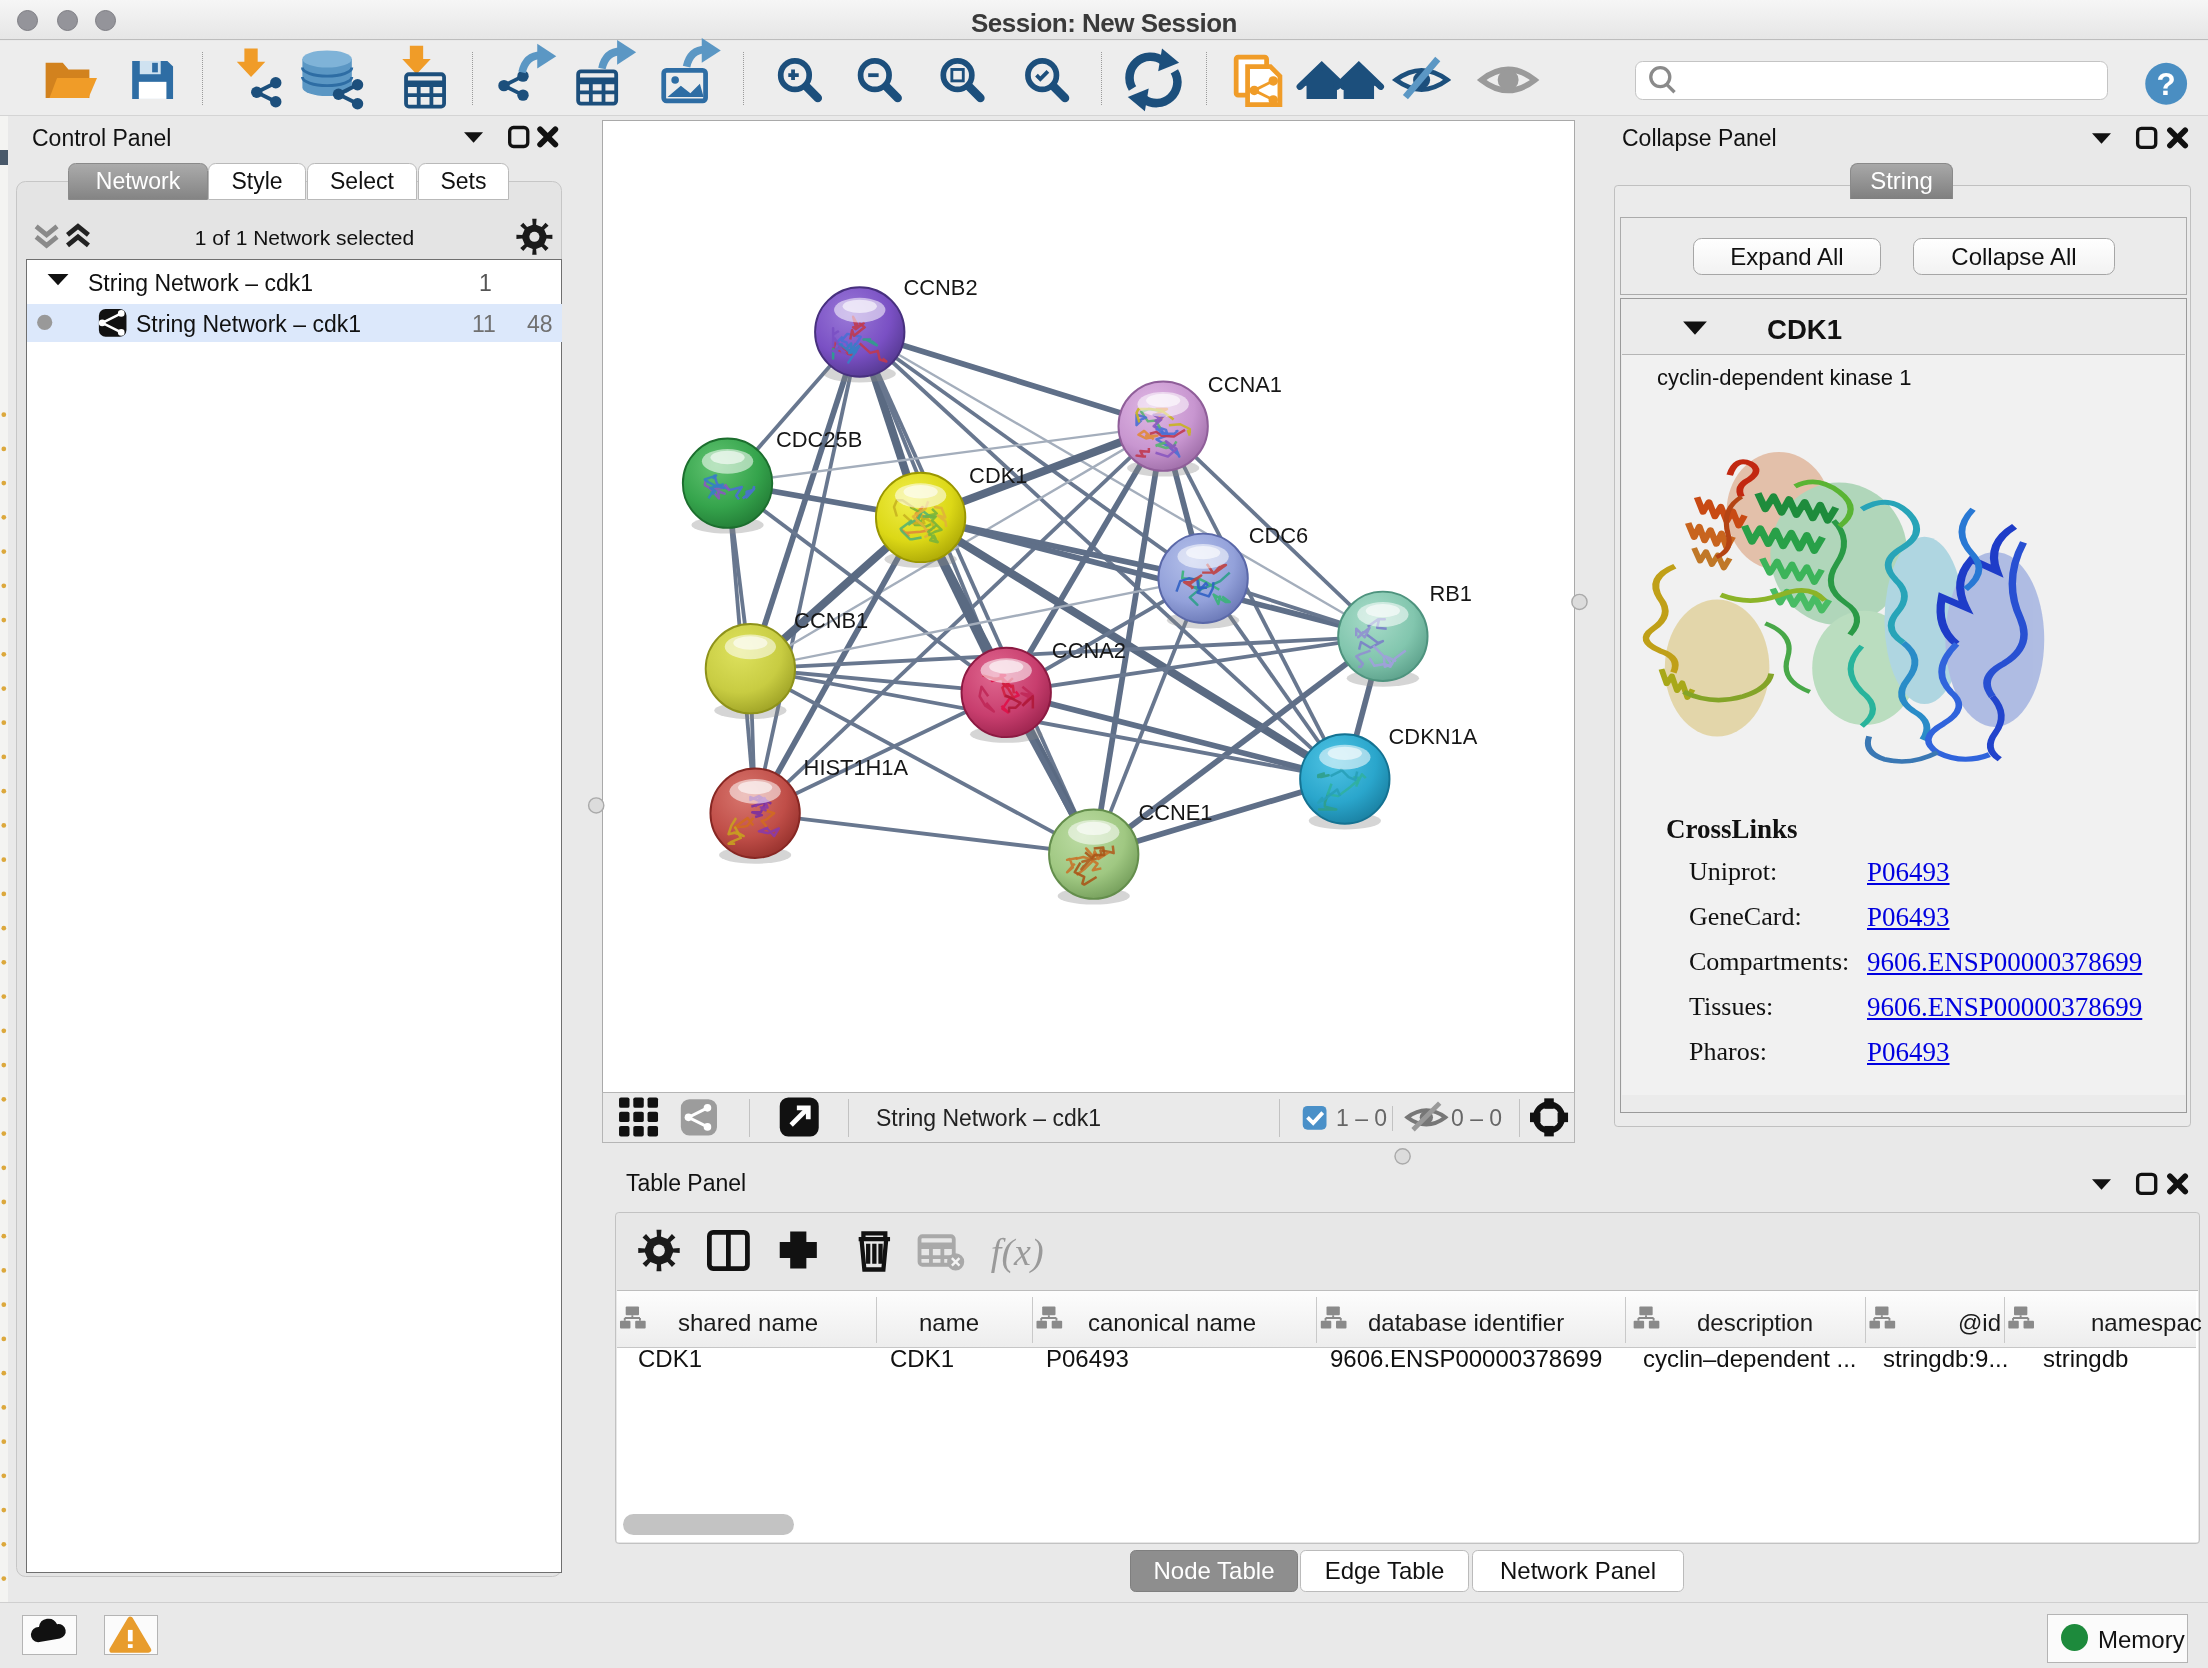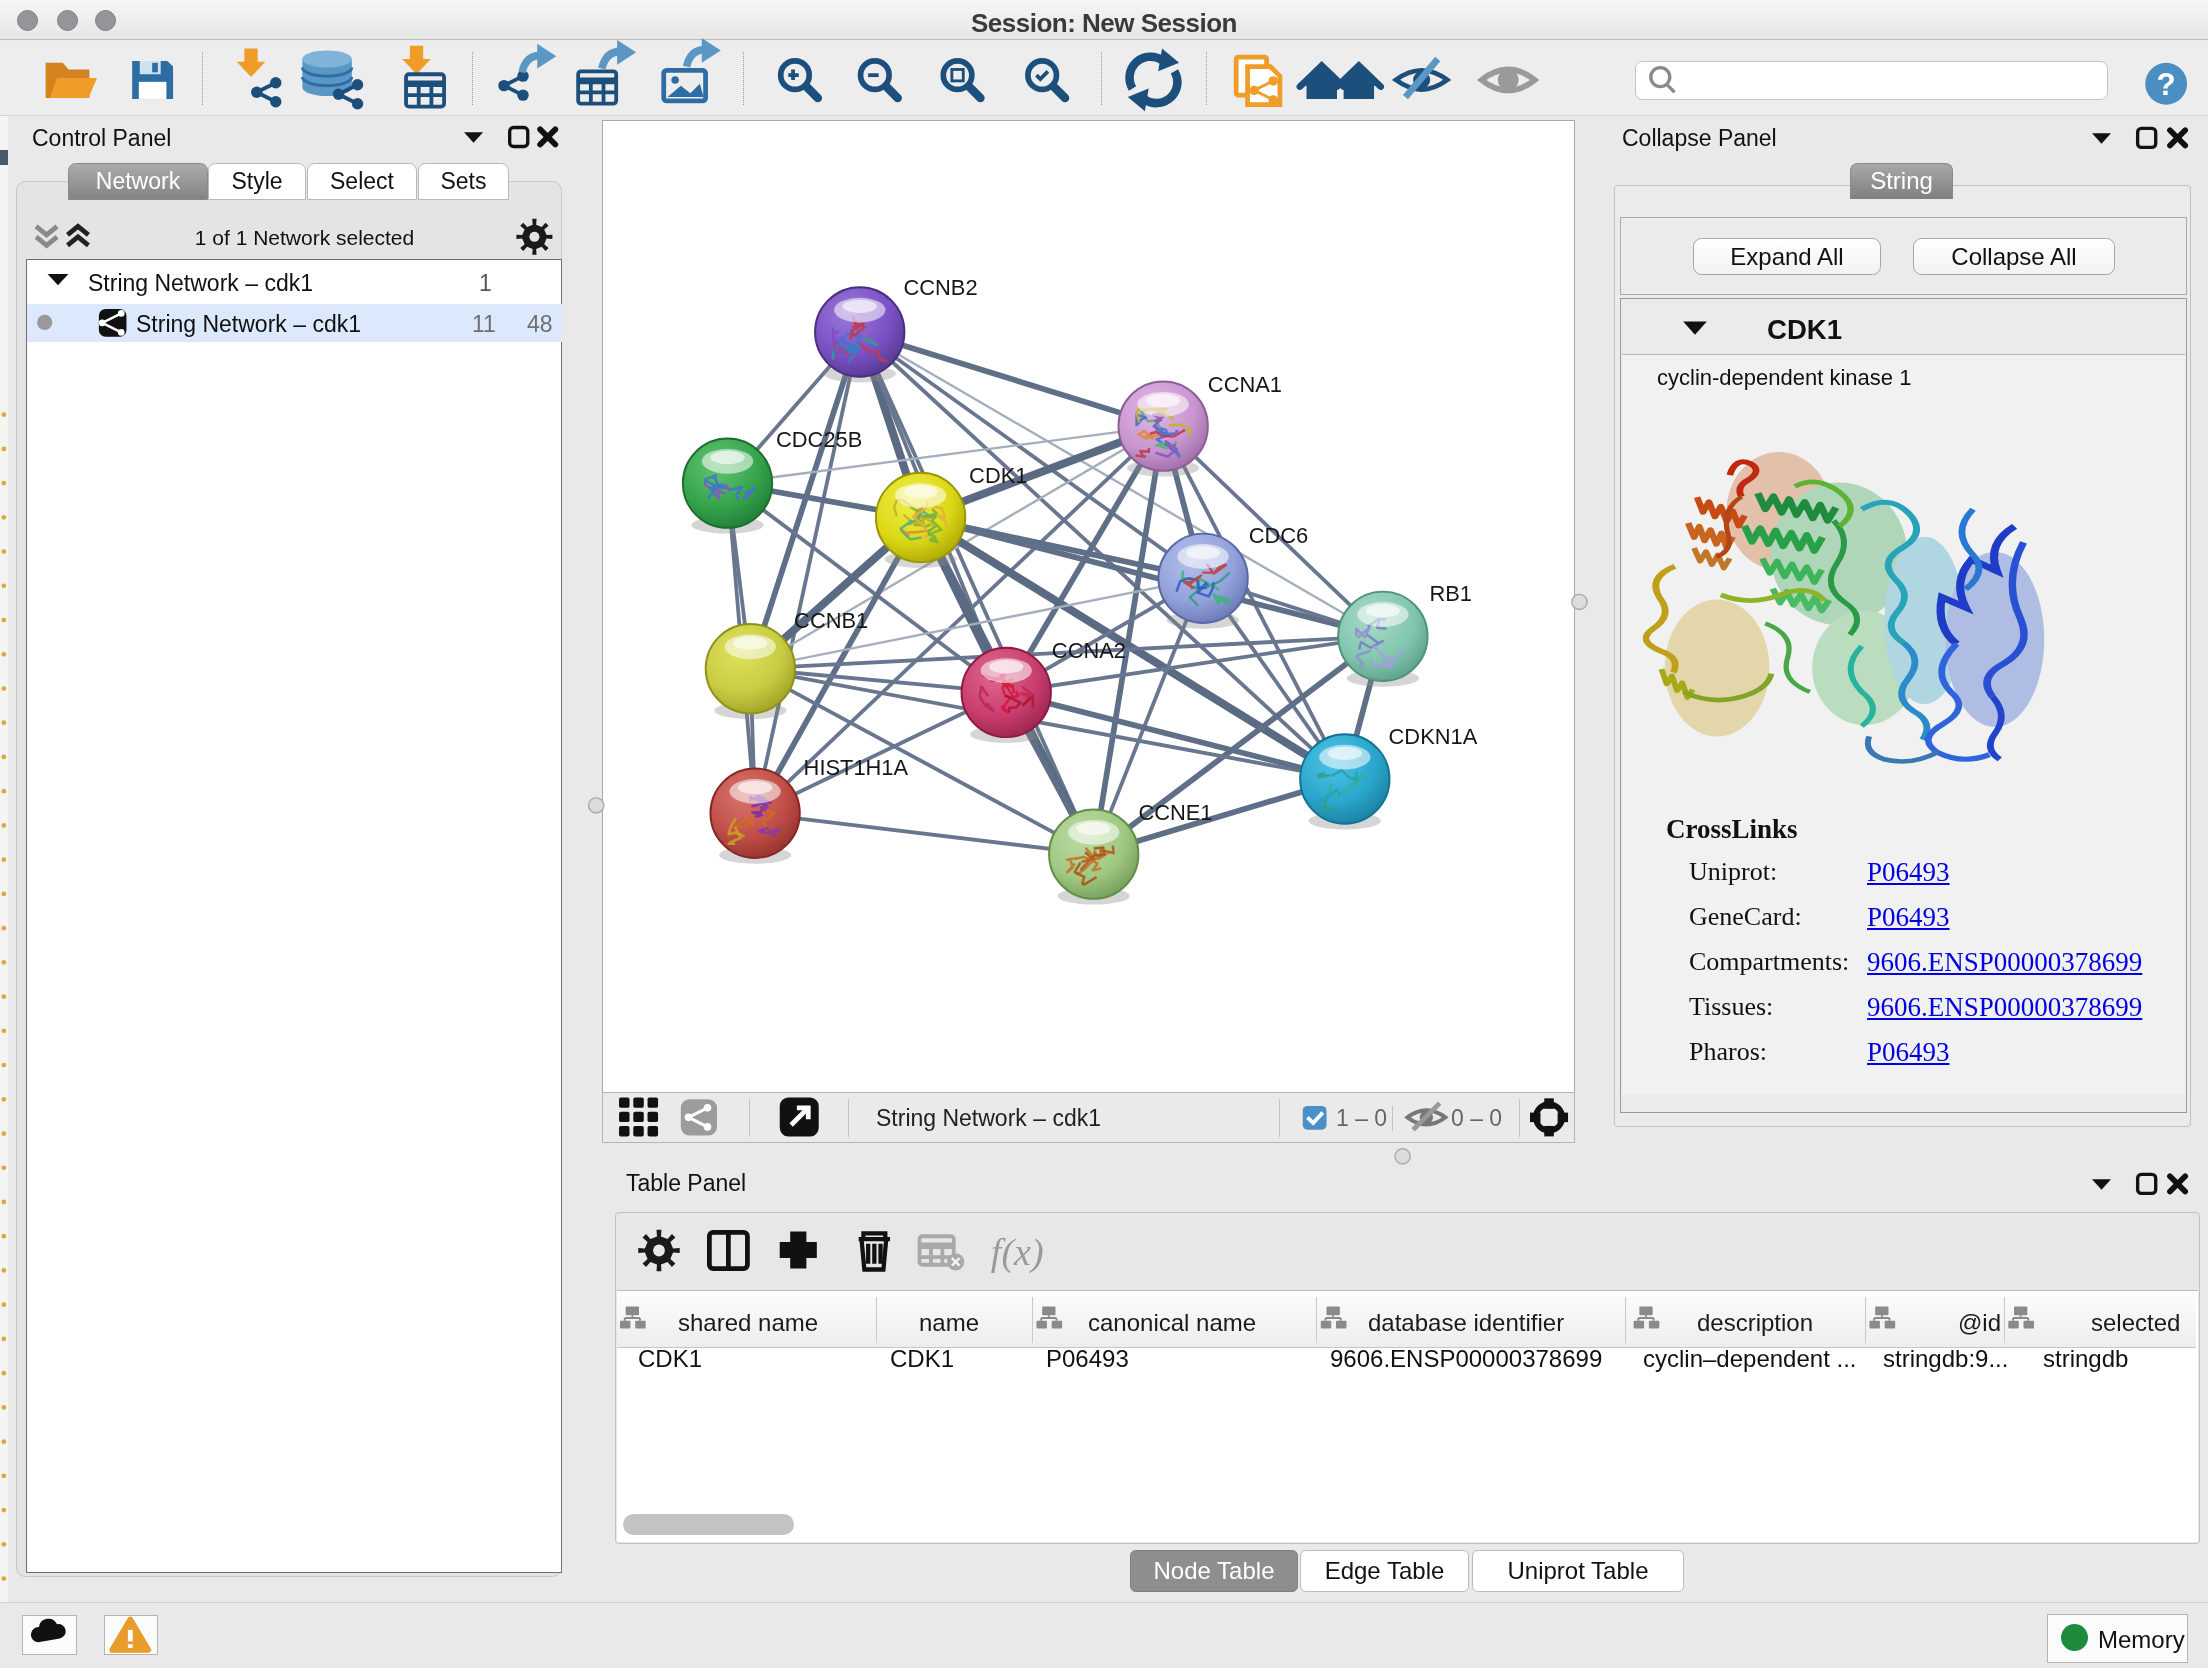--- a/index.html
+++ b/index.html
@@ -441,40 +441,40 @@
 <div class="abs" id="tp-outer"></div>
 
 <div class="abs" id="tp-table">
   <div id="tp-header">
     <span class="hlbl" style="left:61px;">shared name</span>
     <span class="hlbl" style="left:302px;">name</span>
     <span class="hlbl" style="left:471px;">canonical name</span>
     <span class="hlbl" style="left:751px;">database identifier</span>
     <span class="hlbl" style="left:1080px;">description</span>
     <span class="hlbl" style="left:1313px;margin-left:28px;">@id</span>
-    <span class="hlbl" style="left:1474px;">selected</span>
+    <span class="hlbl" style="left:1474px;">namespac</span>
     <div class="colsep" style="left:259px;"></div>
     <div class="colsep" style="left:415px;"></div>
     <div class="colsep" style="left:699px;"></div>
     <div class="colsep" style="left:1008px;"></div>
     <div class="colsep" style="left:1248px;"></div>
     <div class="colsep" style="left:1387px;"></div>
   </div>
   <span class="cell" style="left:21px;">CDK1</span>
   <span class="cell" style="left:273px;">CDK1</span>
   <span class="cell" style="left:429px;">P06493</span>
   <span class="cell" style="left:713px;">9606.ENSP00000378699</span>
   <span class="cell" style="left:1026px;">cyclin–dependent ...</span>
   <span class="cell" style="left:1266px;">stringdb:9...</span>
   <span class="cell" style="left:1426px;">stringdb</span>
   <div style="position:absolute; left:5.7px; top:223px; width:171px; height:21px; background:#c3c3c3; border-radius:10.5px;"></div>
 </div>
 <div class="btab" style="left:1130px; width:168px; background:#8e8e8e; border-color:#7f7f7f; color:#fff;">Node Table</div>
 <div class="btab" style="left:1300px; width:169px;">Edge Table</div>
-<div class="btab" style="left:1472px; width:212px;">Uniprot Table</div>
+<div class="btab" style="left:1472px; width:212px;">Network Panel</div>
 
 <div class="abs" id="statusline"></div>
 <div class="sbtn" style="left:22px; top:1615px; width:55px; height:40px;"></div>
 <div class="sbtn" style="left:104px; top:1615px; width:54px; height:40px;"></div>
 <div class="sbtn" style="left:2047px; top:1614px; width:141px; height:49px;"></div>
 <div class="abs" style="left:2061px; top:1624px; width:27px; height:27px; border-radius:50%; background:#1d8a3c;"></div>
 <div class="abs" style="left:2098px; top:1626px; font-size:24px; color:#111;">Memory</div>
 
 <svg class="abs" style="left:0; top:0; pointer-events:none;" width="2208" height="1668" viewBox="0 0 2322 1754">
 <g>

